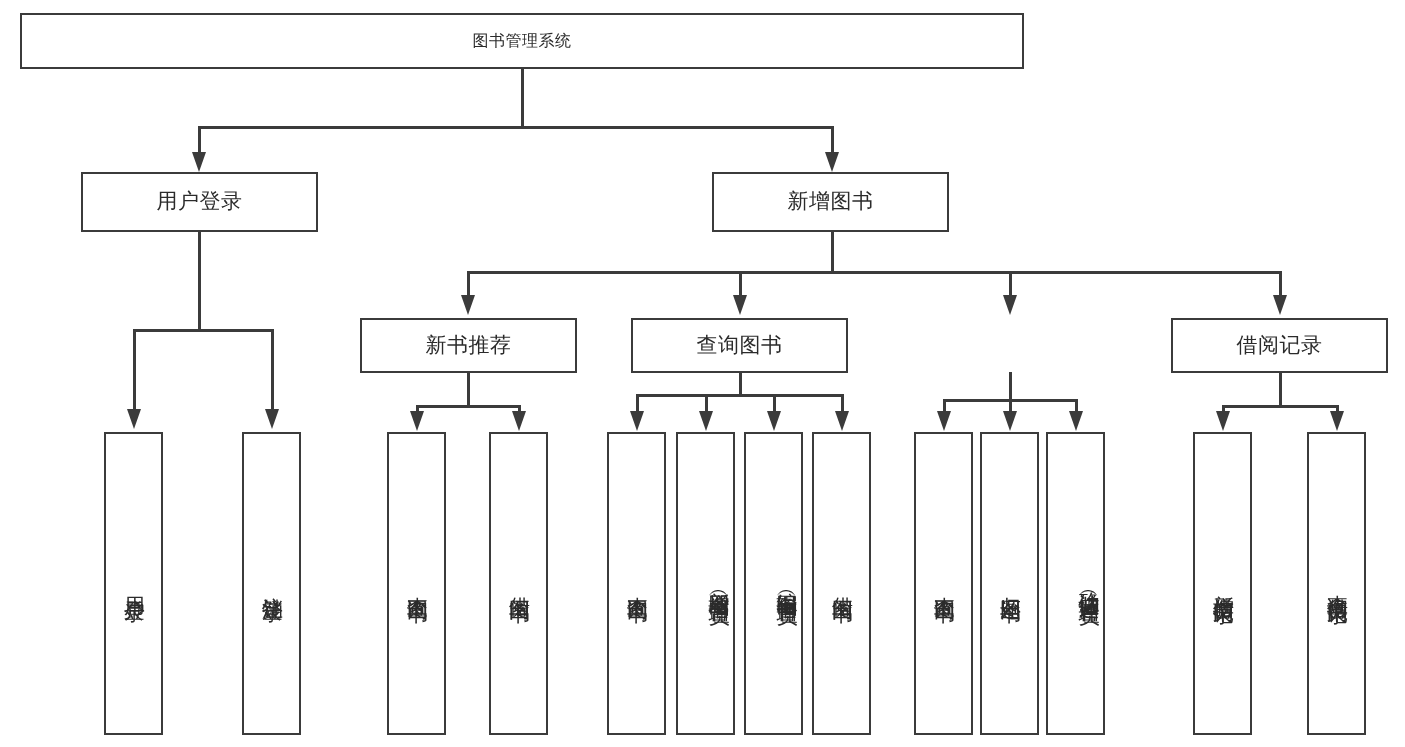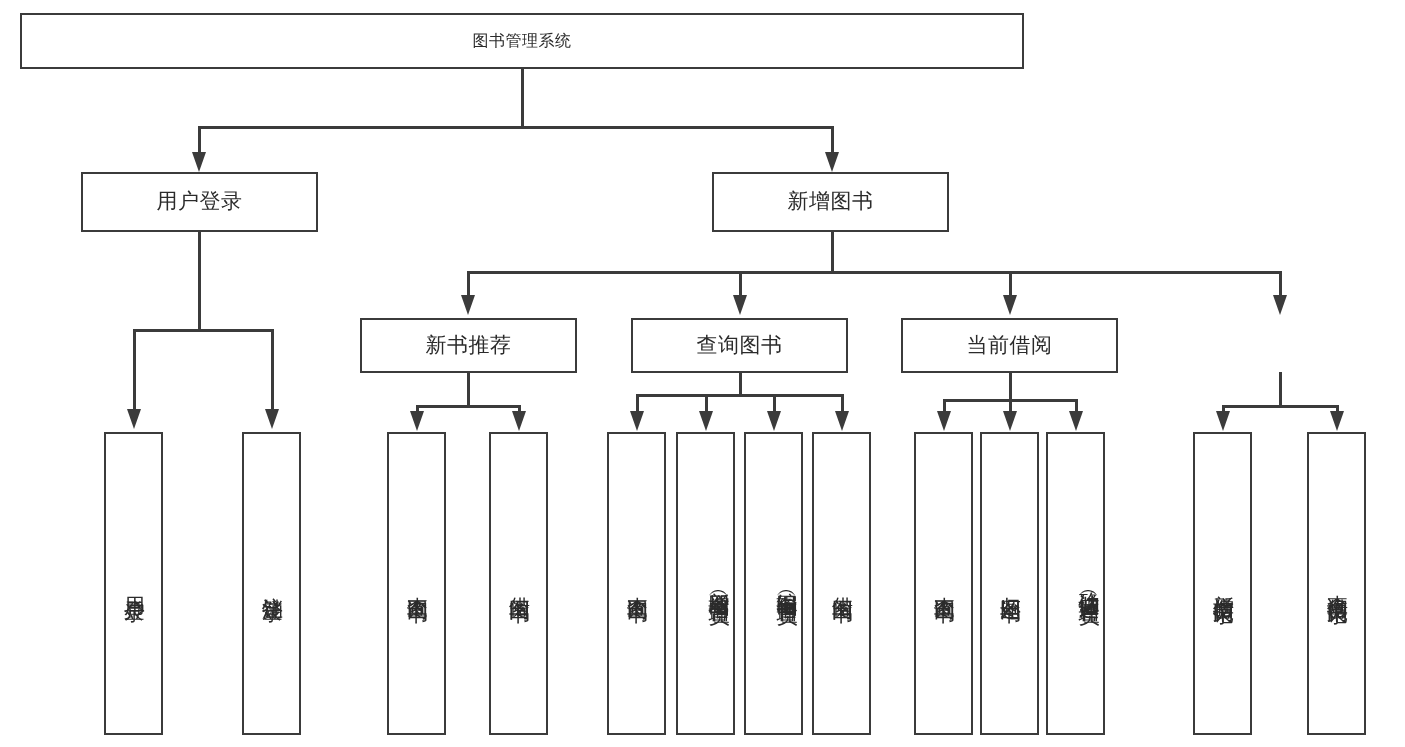--- a/index.html
+++ b/index.html
@@ -161,24 +161,24 @@
   </div>
 
   <div class="node h" style="left:360px; top:318px; width:217px; height:55px;">
     <span>新书推荐</span>
   </div>
 
   <div class="node h" style="left:631px; top:318px; width:217px; height:55px;">
     <span>查询图书</span>
   </div>
 
-  <div class="node h" style="left:901px; top:318px; width:217px; height:55px;">
-    <span>当前借阅</span>
-  </div>
-
+
+  <div class="node h" style="left:1171px; top:318px; width:217px; height:55px;">
+    <span>借阅记录</span>
+  </div>
 
   <div class="node v center" style="left:104px; top:432px; width:59px; height:303px;">
     <span class="vtxt">用户登录</span>
   </div>
   <div class="node v center" style="left:242px; top:432px; width:59px; height:303px;">
     <span class="vtxt">注销登录</span>
   </div>
 
   <div class="node v center" style="left:387px; top:432px; width:59px; height:303px;">
     <span class="vtxt">查询图书</span>

